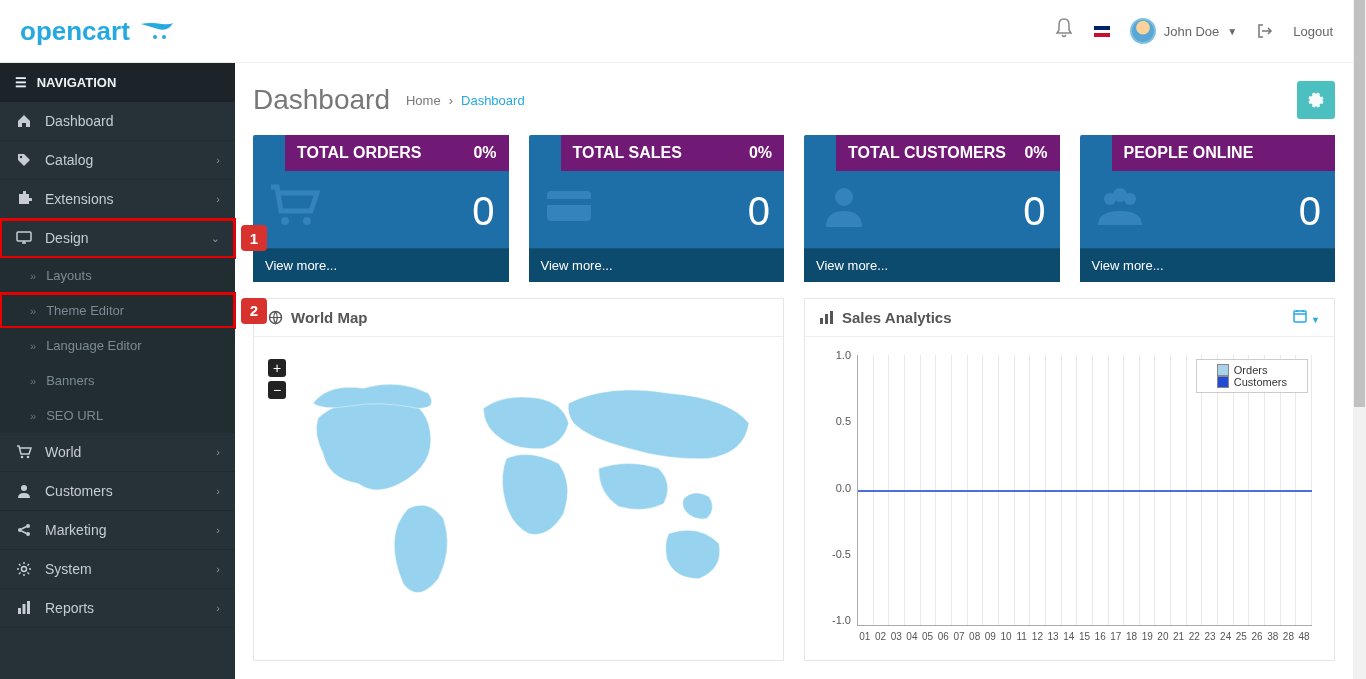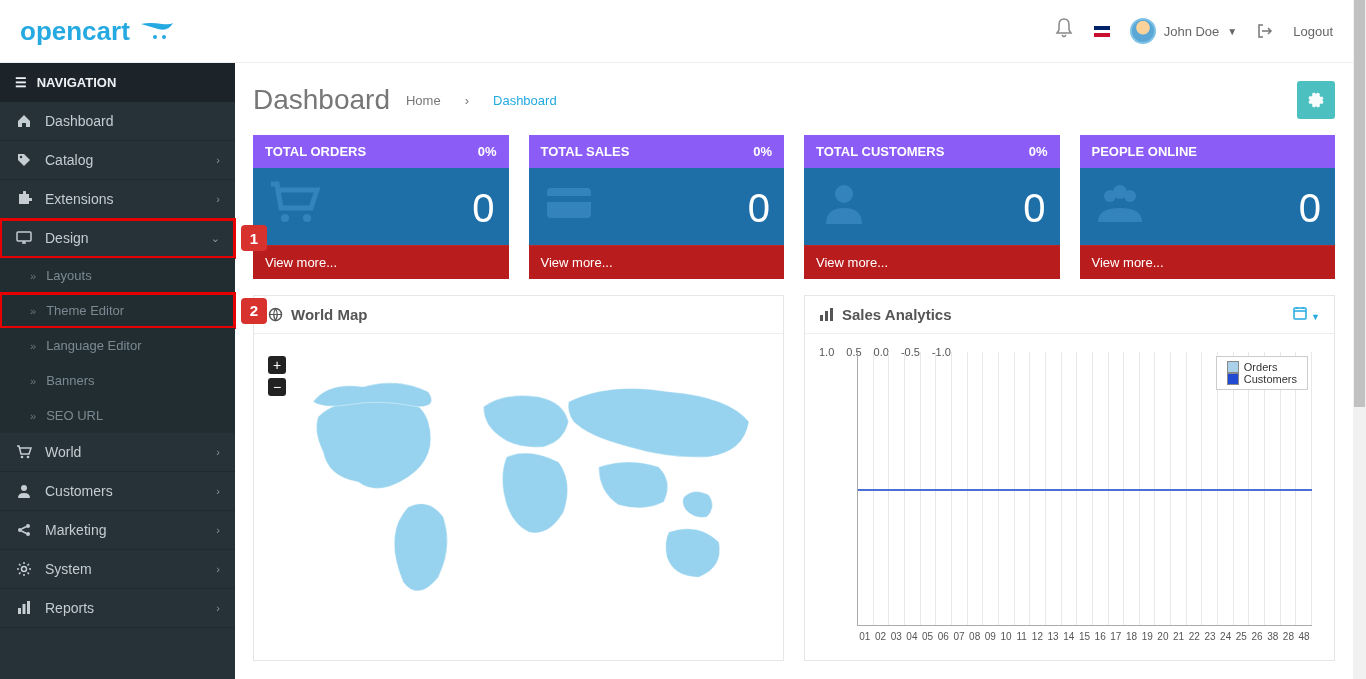--- a/index.html
+++ b/index.html
@@ -30,56 +30,56 @@
 .nav-icon { width: 18px; display: inline-flex; justify-content: center; font-size: 15px;}
 .sub-item { display: flex; align-items: center; padding: 10px 15px 10px 30px; gap: 10px; background: #222d32; font-size: 13px; color: #7b8a92; cursor: pointer; }
 .sub-ico { font-size: 11px; color: #6a767e; }
 .red-box { outline: 3px solid #e60000; outline-offset: -2px; }
 .red-badge { position: absolute; left: 241px; width: 26px; height: 26px; background: #d8322f; color: #fff; display:flex; align-items:center; justify-content:center; border-radius: 4px; font-weight:700; font-size: 15px; top: 50%; transform: translateY(-50%);}
 
 
 .content { flex: 1; background: #fff; padding: 18px 18px; display: flex; flex-direction: column; gap: 16px; overflow: hidden;}
 .page-head { display: flex; align-items: center; gap: 16px; }
 .page-title { font-size: 28px; color: #777; font-weight: 300; }
-.breadcrumb { color: #777; font-size: 13px; display:flex; align-items:center; gap: 24px;}
+.breadcrumb { color: #777; font-size: 13px; display:flex; align-items:center; gap: 8px;}
 .breadcrumb .active { color: #24a9e1; }
 .gear-btn { margin-left: auto; width: 38px; height: 38px; background: #4cc0c1; color: #fff; display:flex; align-items:center; justify-content:center; border-radius:3px; cursor:pointer; font-size:15px;}
 
 
 .tiles { display: flex; gap: 20px; }
 .tile { flex: 1; background: #1e6ea8; color: #fff; border-radius: 2px; display:flex; flex-direction: column; }
-.tile-head { background: #8b5cf6; padding: 9px 12px; display:flex; justify-content:space-between; font-size: 13px; font-weight: 600;}
+.tile-head { background: #701a75; padding: 9px 12px; display:flex; justify-content:space-between; font-size: 16px; font-weight: 600; margin-left: 32px;}
 .tile-body { padding: 10px 14px 6px; display:flex; align-items:center; justify-content:space-between; }
 .tile-ico { font-size: 48px; color: #3583bd; }
 .tile-val { font-size: 40px; font-weight: 300; }
-.tile-foot { background: #b91c1c; padding: 9px 12px; font-size: 13px; border-top: 1px solid rgba(255,255,255,0.05);}
+.tile-foot { background: #0c4a6e; padding: 9px 12px; font-size: 13px; border-top: 1px solid rgba(255,255,255,0.05);}
 
 
 .panels { display: flex; gap: 20px; flex:1; min-height: 0; }
 .panel { flex: 1; border: 1px solid #e6e6e6; display:flex; flex-direction: column; justify-content: center; }
 .panel-head { padding: 10px 14px; border-bottom: 1px solid #eee; font-size: 15px; color: #555; display:flex; align-items:center; gap: 8px; font-weight: 600;}
 .panel-head .right { margin-left: auto; color: #24a9e1;}
 .panel-body { flex: 1; padding: 12px 14px; position: relative;}
 
 
 .map-controls { position:absolute; top:22px; left:14px; display:flex; flex-direction:column; gap:4px;}
 .map-btn { width:18px; height:18px; background:#222; color:#fff; display:flex; align-items:center; justify-content:center; font-size:14px; border-radius:3px; cursor:pointer;}
 .worldmap { width: 100%; height: 100%; }
 .worldmap path { fill:#97d3ee; stroke:#fff; stroke-width:0.4;}
 
 
 .chart-wrap { position:relative; width:100%; height:100%; }
-.y-axis { position:absolute; left:0; top:0; bottom:22px; width:36px; display:flex; flex-direction:row; justify-content:space-between; text-align:right; font-size:11px; color:#555; padding-right:4px;gap:12px;}
+.y-axis { position:absolute; left:0; top:0; bottom:22px; width:36px; display:flex; flex-direction:column; justify-content:space-between; text-align:right; font-size:11px; color:#555; padding-right:4px;}
 .chart-grid { position:absolute; left:38px; right:8px; top:6px; bottom:22px; border-left:1px solid #aaa; border-bottom:1px solid #aaa; }
 .grid-v { display:flex; height:100%; }
 .grid-v div { flex:1; border-right:1px solid #e8e8e8; }
 .zero-line { position:absolute; left:0; right:0; top:50%; height:2px; background:#4a6fd6; }
 .x-axis { position:absolute; left:38px; right:8px; bottom:6px; display:flex; font-size:10px; color:#555; }
 .x-axis div { flex:1; text-align:center; }
-.legend { position:absolute; top:10px; right:12px; background:#fff; border:1px solid #ccc; padding:4px 10px; font-size:11px; }
+.legend { position:absolute; top:10px; right:12px; background:#fff; border:1px solid #ccc; padding:4px 20px; font-size:11px; }
 .legend-row { display:flex; align-items:center; gap:5px; }
 .swatch { width:12px; height:12px; border:1px solid #888;}
 .sw-orders { background:#a9d1ea; }
 .sw-cust { background:#224bd4; }
 </style>
 </head>
 <body>
 
 <div class="page">
 

